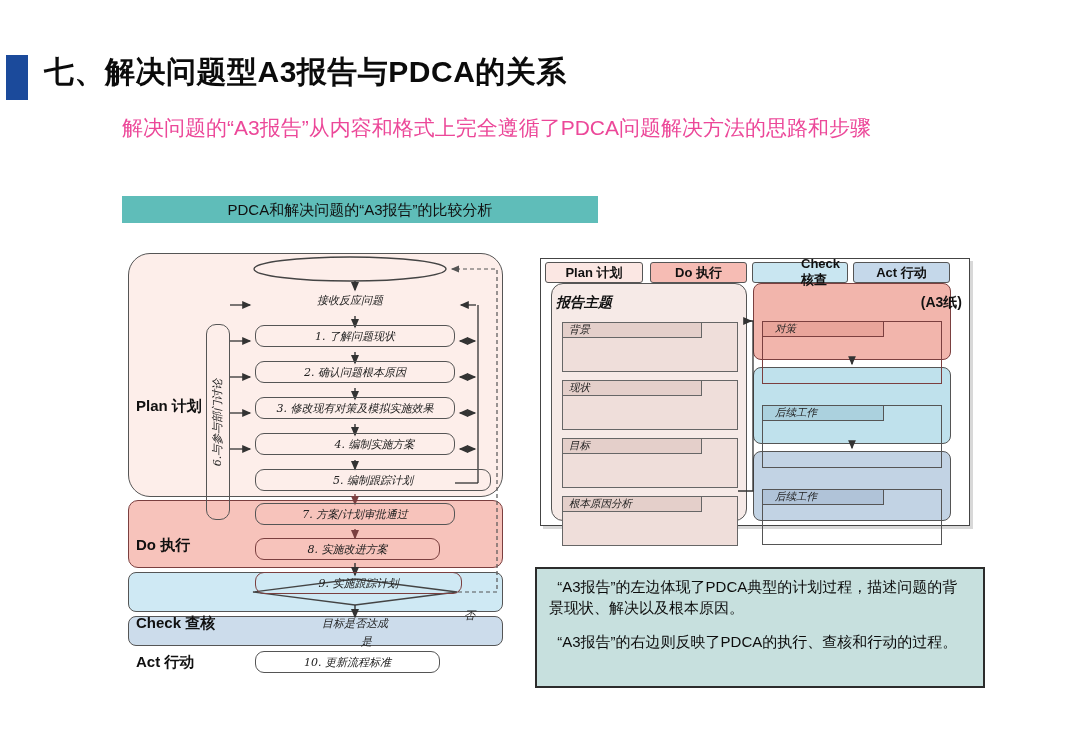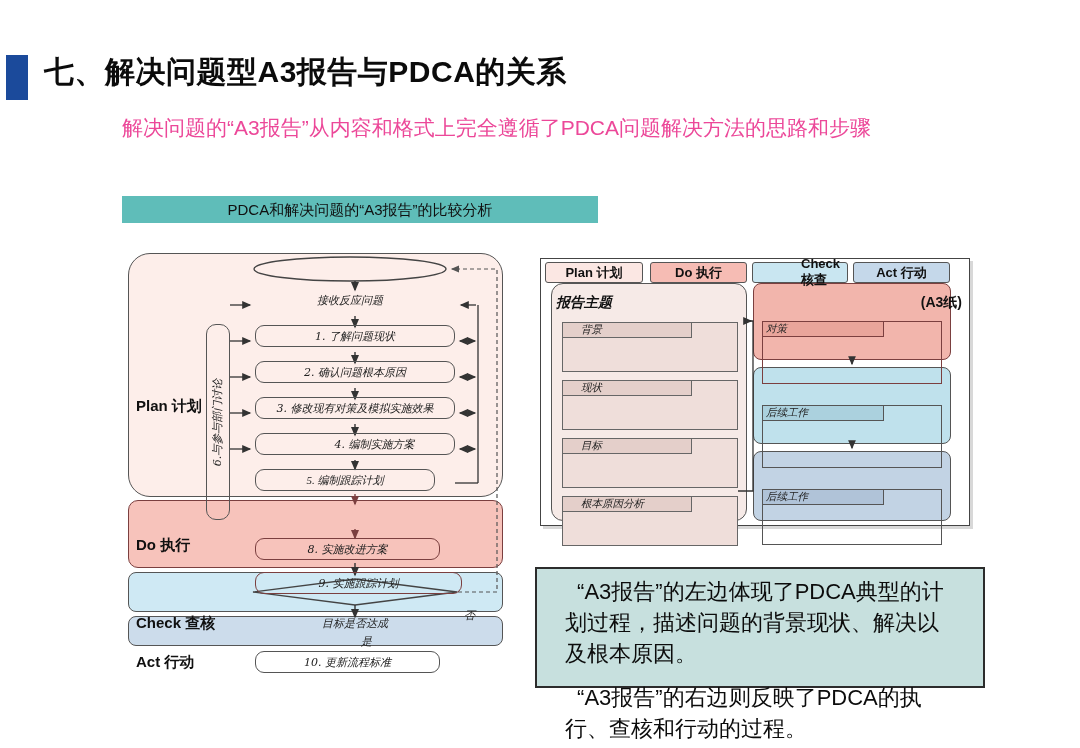--- a/index.html
+++ b/index.html
@@ -41,30 +41,30 @@
   
   .paper{left:540px;top:258px;width:430px;height:268px;background:#fff;border:1.5px solid #444;
          box-shadow:3px 3px 0 #d8d8d8;}
   .paper-h-left{position:absolute;left:556px;top:263px;font-size:14px;font-weight:bold;
                 font-family:"DejaVu Serif",serif;font-style:italic;}
   .paper-h-right{position:absolute;left:880px;top:263px;width:82px;text-align:right;font-size:14px;font-weight:bold;}
   .a3-left{left:551px;top:283px;width:196px;height:238px;background:var(--a3-left-bg,#f6eae7);
            border:1.4px solid #555;border-radius:12px;}
   .a3-sec{position:absolute;left:562px;width:176px;height:50px;box-sizing:border-box;
           background:var(--a3-section-bg,#efdeda);border:1.2px solid #666;}
-  .a3-tab{position:absolute;left:562px;width:130px;height:16px;box-sizing:border-box;
+  .a3-tab{position:absolute;left:562px;width:140px;height:16px;box-sizing:border-box;
           background:var(--a3-section-tab,#e4cfca);border:1.2px solid #666;
-          display:flex;align-items:center;padding-left:18px;font-size:10.5px;}
+          display:flex;align-items:center;padding-left:6px;font-size:10.5px;}
   .a3-right{position:absolute;left:753px;width:198px;box-sizing:border-box;border-radius:8px;border:1.5px solid #555;}
   .a3-inner{position:absolute;left:762px;width:180px;box-sizing:border-box;border:1.2px solid #555;background:transparent;}
   .a3-rtab{position:absolute;left:762px;width:122px;height:16px;box-sizing:border-box;border:1.2px solid #555;
-           display:flex;align-items:center;padding-left:3px;font-size:10.5px;}
+           display:flex;align-items:center;padding-left:12px;font-size:10.5px;}
   
   .note{position:absolute;left:535px;top:536px;width:450px;height:121px;box-sizing:border-box;
-        background:var(--note-bg,#c7e0de);border:2px solid #2c2c2c;padding:7px 28px;font-size:22px;line-height:1.42;color:#0c0c0c;}
+        background:var(--note-bg,#c7e0de);border:2px solid #2c2c2c;padding:7px 12px;font-size:15px;line-height:1.42;color:#0c0c0c;}
   .note p{margin:0 0 12px 0;text-indent:.55em;}
   svg.connectors{position:absolute;left:0;top:0;z-index:5;pointer-events:none;}
   .above{z-index:6;margin-top:31px;}
 </style>
 </head>
 <body>
 
 <div class="slide">
 
   <div class="blue-square"></div>
@@ -157,21 +157,22 @@
 
   <div class="above sec-label" style="left:136px;top:366px;">Plan 计划</div>
   <div class="above sec-label" style="left:136px;top:505px;">Do 执行</div>
   <div class="above sec-label" style="left:136px;top:583px;">Check 查核</div>
   <div class="above sec-label" style="left:136px;top:622px;">Act 行动</div>
 
   <div class="above stepbox dg-text" style="left:255px;top:294px;width:200px;">1. 了解问题现状</div>
   <div class="above stepbox dg-text" style="left:255px;top:330px;width:200px;">2. 确认问题根本原因</div>
   <div class="above stepbox dg-text" style="left:255px;top:366px;width:200px;">3. 修改现有对策及模拟实施效果</div>
   <div class="above stepbox dg-text" style="left:255px;top:402px;width:200px;padding-left:39px;">4. 编制实施方案</div>
-  <div class="above stepbox dg-text" style="left:255px;top:438px;width:180px;font-family:Liberation Serif, serif;">5. 编制跟踪计划</div>
+  <div class="above stepbox dg-text" style="left:255px;top:438px;width:236px;">5. 编制跟踪计划</div>
+  <div class="above stepbox dg-text" style="left:255px;top:472px;width:200px;">7. 方案/计划审批通过</div>
 
   <div class="above stepbox maroon dg-text" style="left:255px;top:507px;width:185px;">8. 实施改进方案</div>
   <div class="above stepbox maroon dg-text" style="left:255px;top:541px;width:207px;">9. 实施跟踪计划</div>
 
   <div class="above diamond-text dg-text">目标是否达成</div>
   <div class="above tinytag" style="left:464px;top:577px;">否</div>
   <div class="above tinytag" style="left:361px;top:603px;">是</div>
 
   <div class="above stepbox dg-text" style="left:255px;top:620px;width:185px;">10. 更新流程标准</div>
 

